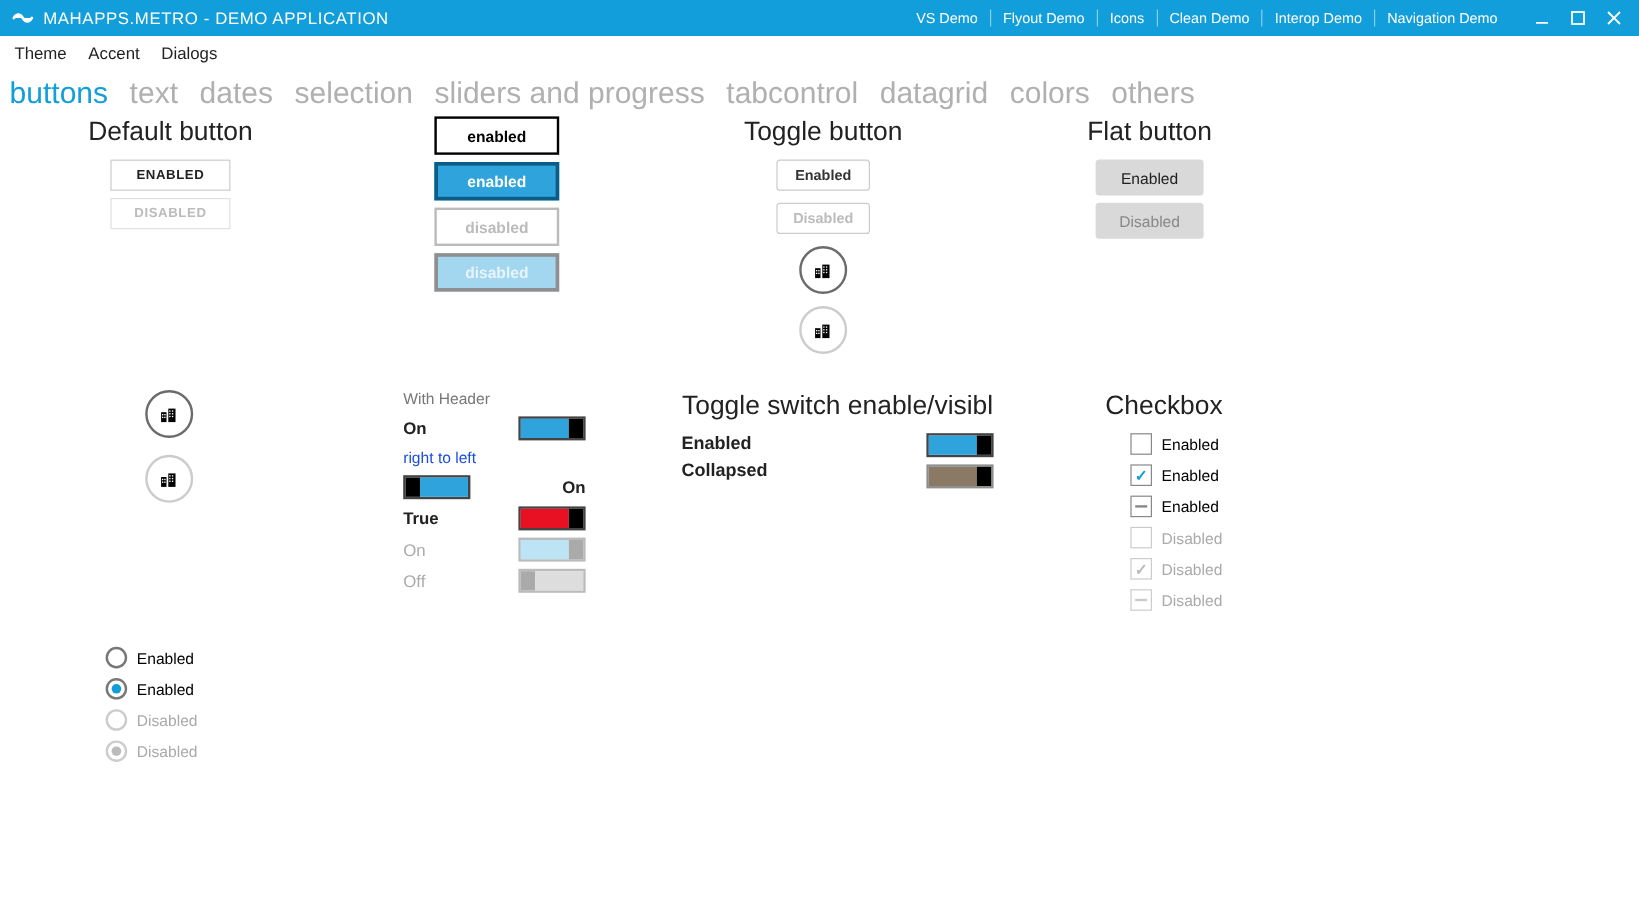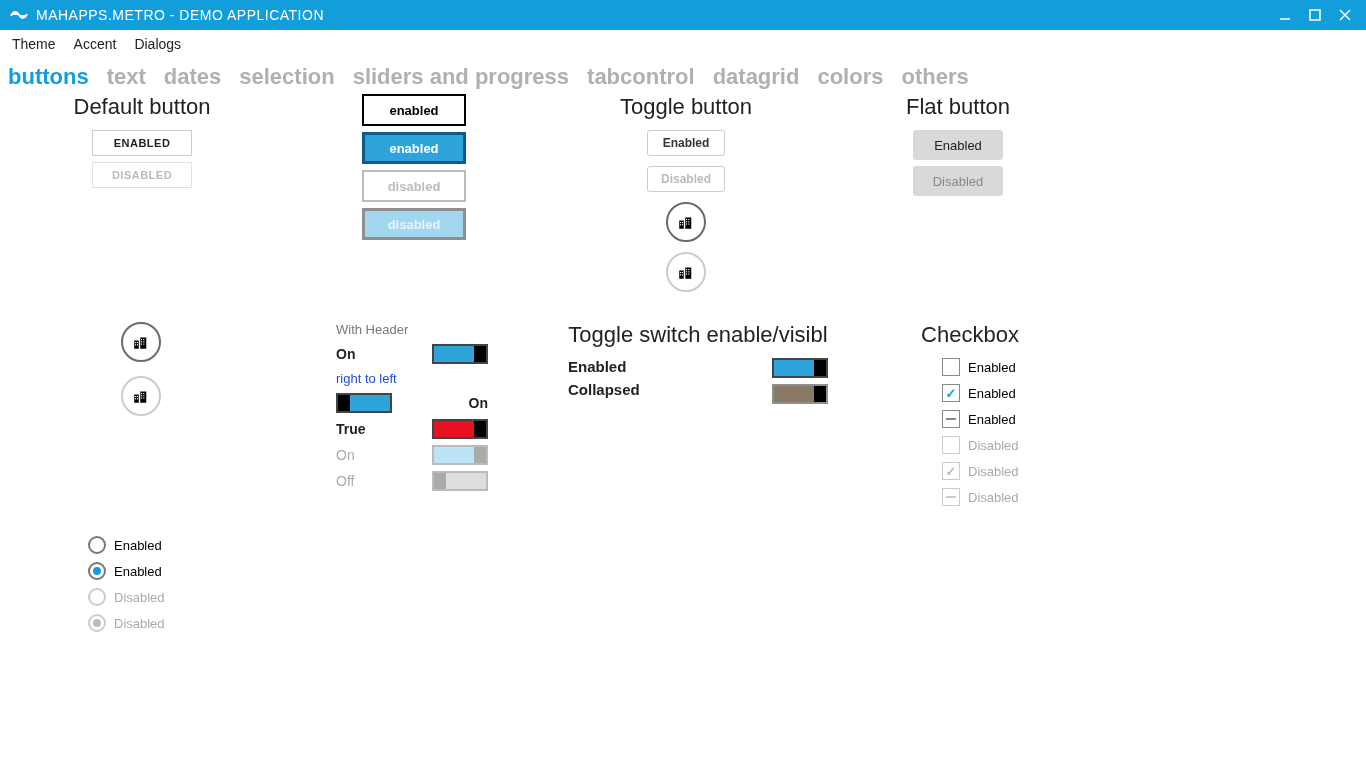--- a/index.html
+++ b/index.html
@@ -16,21 +16,21 @@
   .titlebar-link:last-of-type { border-right: none; }
   .win-btns { display: flex; align-items: center; margin-left: 12px; }
   .win-btn { width: 30px; height: 30px; display: flex; align-items: center; justify-content: center; cursor: pointer; color: #fff; }
   .win-btn svg { stroke: #fff; }
 
   
   .menubar { display: flex; gap: 18px; padding: 6px 12px; font-size: 14px; color: #222; text-align: right; }
   .menubar span { cursor: pointer; }
 
   
-  .tabs { display: flex; gap: 18px; padding: 6px 8px 0 8px; font-size: 22px; font-weight: 700; color: #b0b0b0; }
+  .tabs { display: flex; gap: 18px; padding: 6px 8px 0 8px; font-size: 25px; font-weight: 400; color: #b0b0b0; }
   .tab { cursor: pointer; }
   .tab.active { color: #119eda; }
 
   
   .pane { padding: 4px 6px 0 6px; display: flex; flex-wrap: wrap; }
   .section { width: 272px; margin-bottom: 30px; }
   .section-title { font-size: 22px; font-weight: 300; color: #222; text-align: center; margin-bottom: 10px; }
 
   
   .stack { display: flex; flex-direction: column; align-items: center; gap: 6px; }
@@ -106,20 +106,28 @@
 <body>
 
 <div class="titlebar">
   <span class="titlebar-logo">
     <svg viewBox="0 0 24 24">
         <path d="M2 12c3-5 7-5 10 0s7 5 10 0" fill="none" stroke="#fff" stroke-width="3" stroke-linecap="round"></path>
       </svg>
   </span>
   <span class="titlebar-title">MAHAPPS.METRO - DEMO APPLICATION</span>
   <span class="titlebar-spacer"></span>
+  <div class="titlebar-links">
+    <span class="titlebar-link">VS Demo</span>
+    <span class="titlebar-link">Flyout Demo</span>
+    <span class="titlebar-link">Icons</span>
+    <span class="titlebar-link">Clean Demo</span>
+    <span class="titlebar-link">Interop Demo</span>
+    <span class="titlebar-link">Navigation Demo</span>
+  </div>
   <div class="win-btns">
     <span class="win-btn">
         <svg width="12" height="12">
           <line x1="1" y1="10" x2="11" y2="10" stroke-width="1.5"></line>
         </svg>
       </span>
     <span class="win-btn">
         <svg width="12" height="12">
           <rect x="1" y="1" width="10" height="10" fill="none" stroke-width="1.5"></rect>
         </svg>

